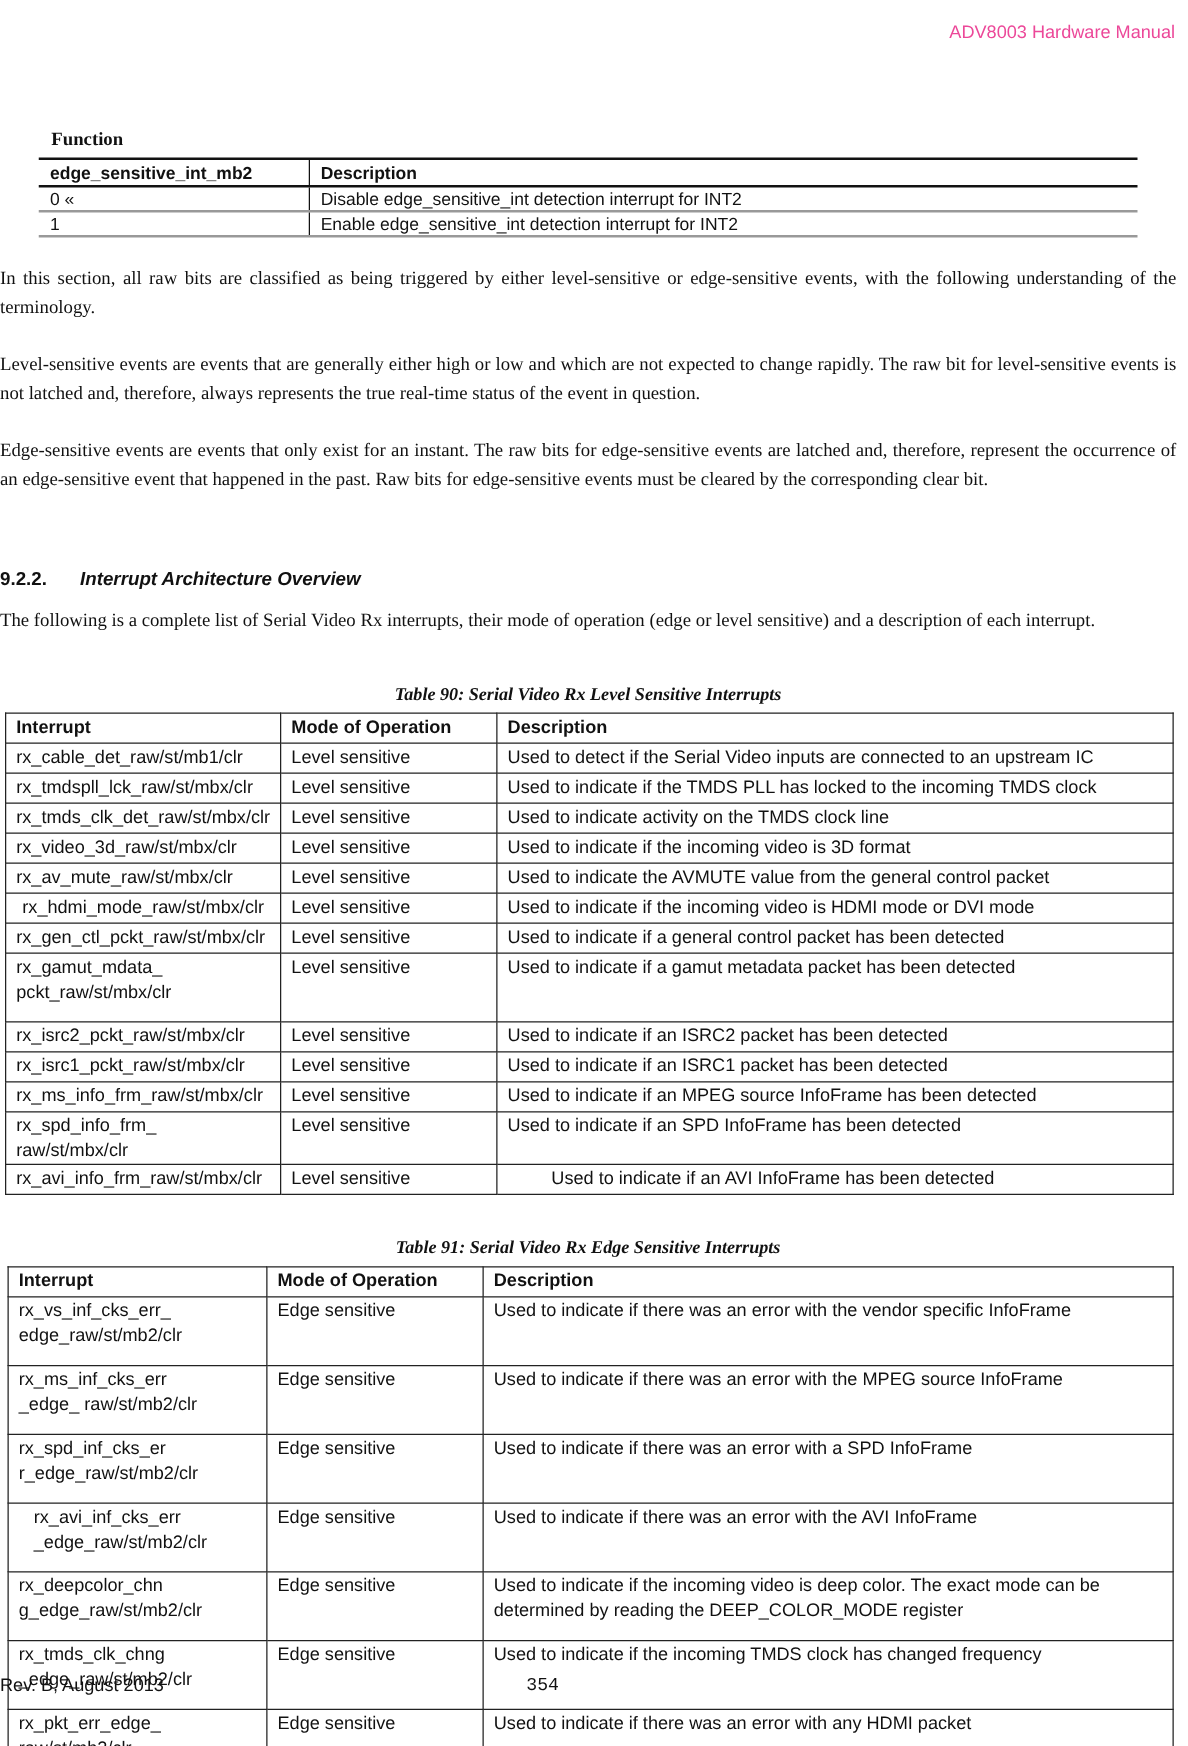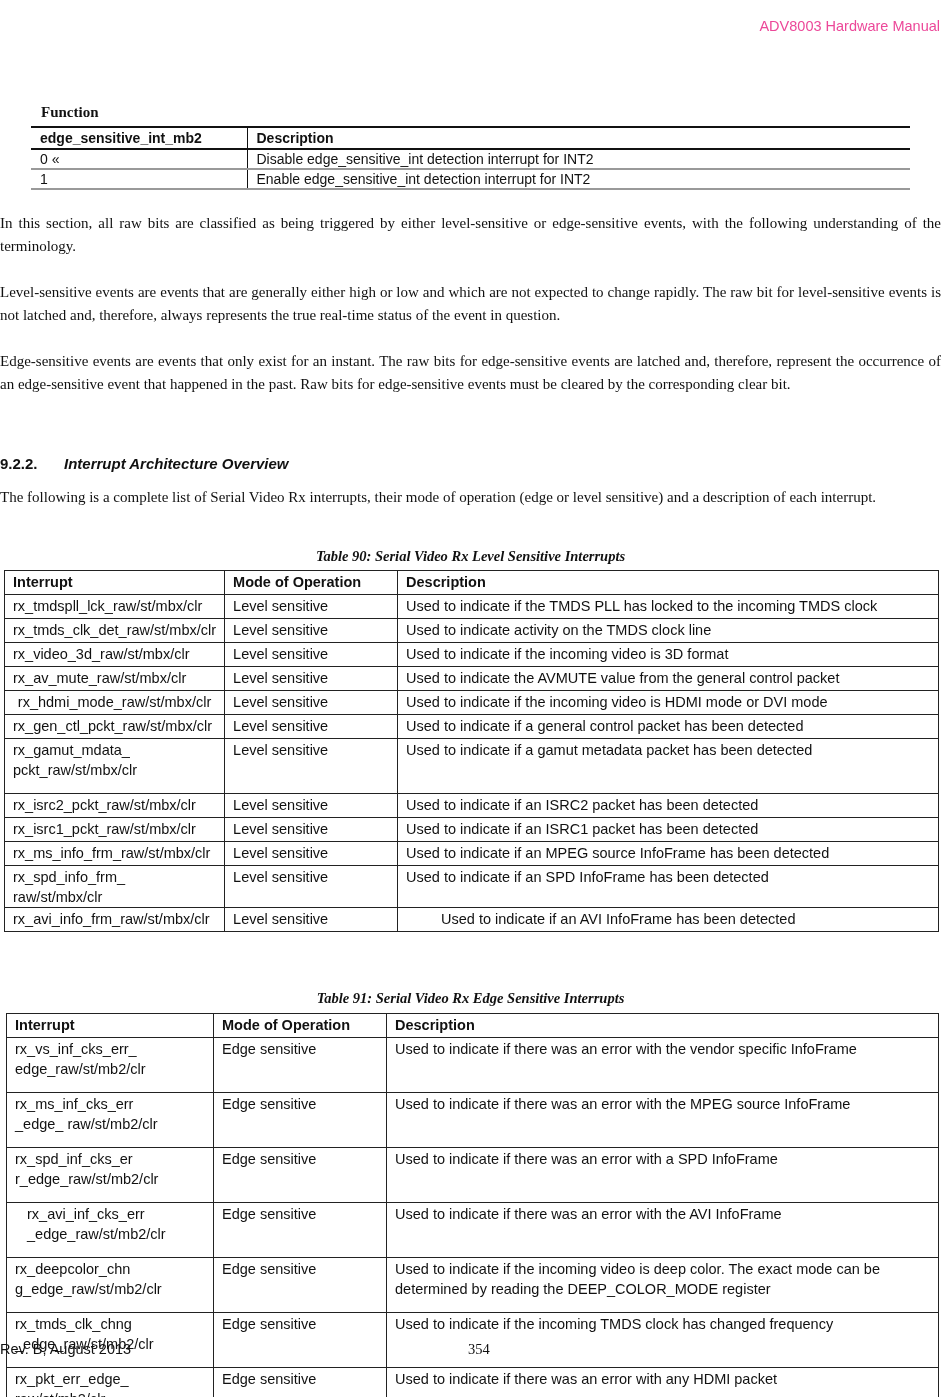--- a/index.html
+++ b/index.html
@@ -27,21 +27,21 @@
   .itable th, .itable td { border: 1.5px solid #222; text-align: left; vertical-align: top; padding: 2px 8px 0 8px; line-height: 19.5px; }
   .itable th { font-weight: bold; height: 24px; }
   .itable td { height: 24px; }
   .itable td.tall { height: 55px; }
   .t90 { left: 4px; top: 570px; width: 935px; }
   .t91 { left: 6px; top: 1013px; width: 933px; }
   .c1 { width: 207px; }
   .c2 { width: 173px; }
 
   .footer-left { position: absolute; left: 0; top: 1341px; font-family: "Liberation Sans", sans-serif; font-size: 14.5px; }
-  .footer-page { position: absolute; left: 468px; top: 1341px; font-family: Liberation Serif, serif; font-size: 14.5px; }
+  .footer-page { position: absolute; left: 421px; top: 1341px; font-family: Liberation Mono, monospace; font-size: 14.5px; }
 </style>
 </head>
 <body>
 
 <div class="header-title">ADV8003 Hardware Manual</div>
 
 <div class="fn-caption">Function</div>
 <table class="fn-table">
   <thead>
     <tr>
@@ -74,20 +74,25 @@
 <table class="itable t90">
   <thead>
     <tr>
       <th class="c1">Interrupt</th>
       <th class="c2">Mode of Operation</th>
       <th>Description</th>
     </tr>
   </thead>
   <tbody id="t90-body">
       <tr>
+        <td style="white-space: pre-line;">rx_cable_det_raw/st/mb1/clr</td>
+        <td style="white-space: normal;">Level sensitive</td>
+        <td style="white-space: normal;">Used to detect if the Serial Video inputs are connected to an upstream IC</td>
+      </tr>
+      <tr>
         <td style="white-space: pre-line;">rx_tmdspll_lck_raw/st/mbx/clr</td>
         <td style="white-space: normal;">Level sensitive</td>
         <td style="white-space: normal;">Used to indicate if the TMDS PLL has locked to the incoming TMDS clock</td>
       </tr>
       <tr>
         <td style="white-space: pre-line;">rx_tmds_clk_det_raw/st/mbx/clr</td>
         <td style="white-space: normal;">Level sensitive</td>
         <td style="white-space: normal;">Used to indicate activity on the TMDS clock line</td>
       </tr>
       <tr>

